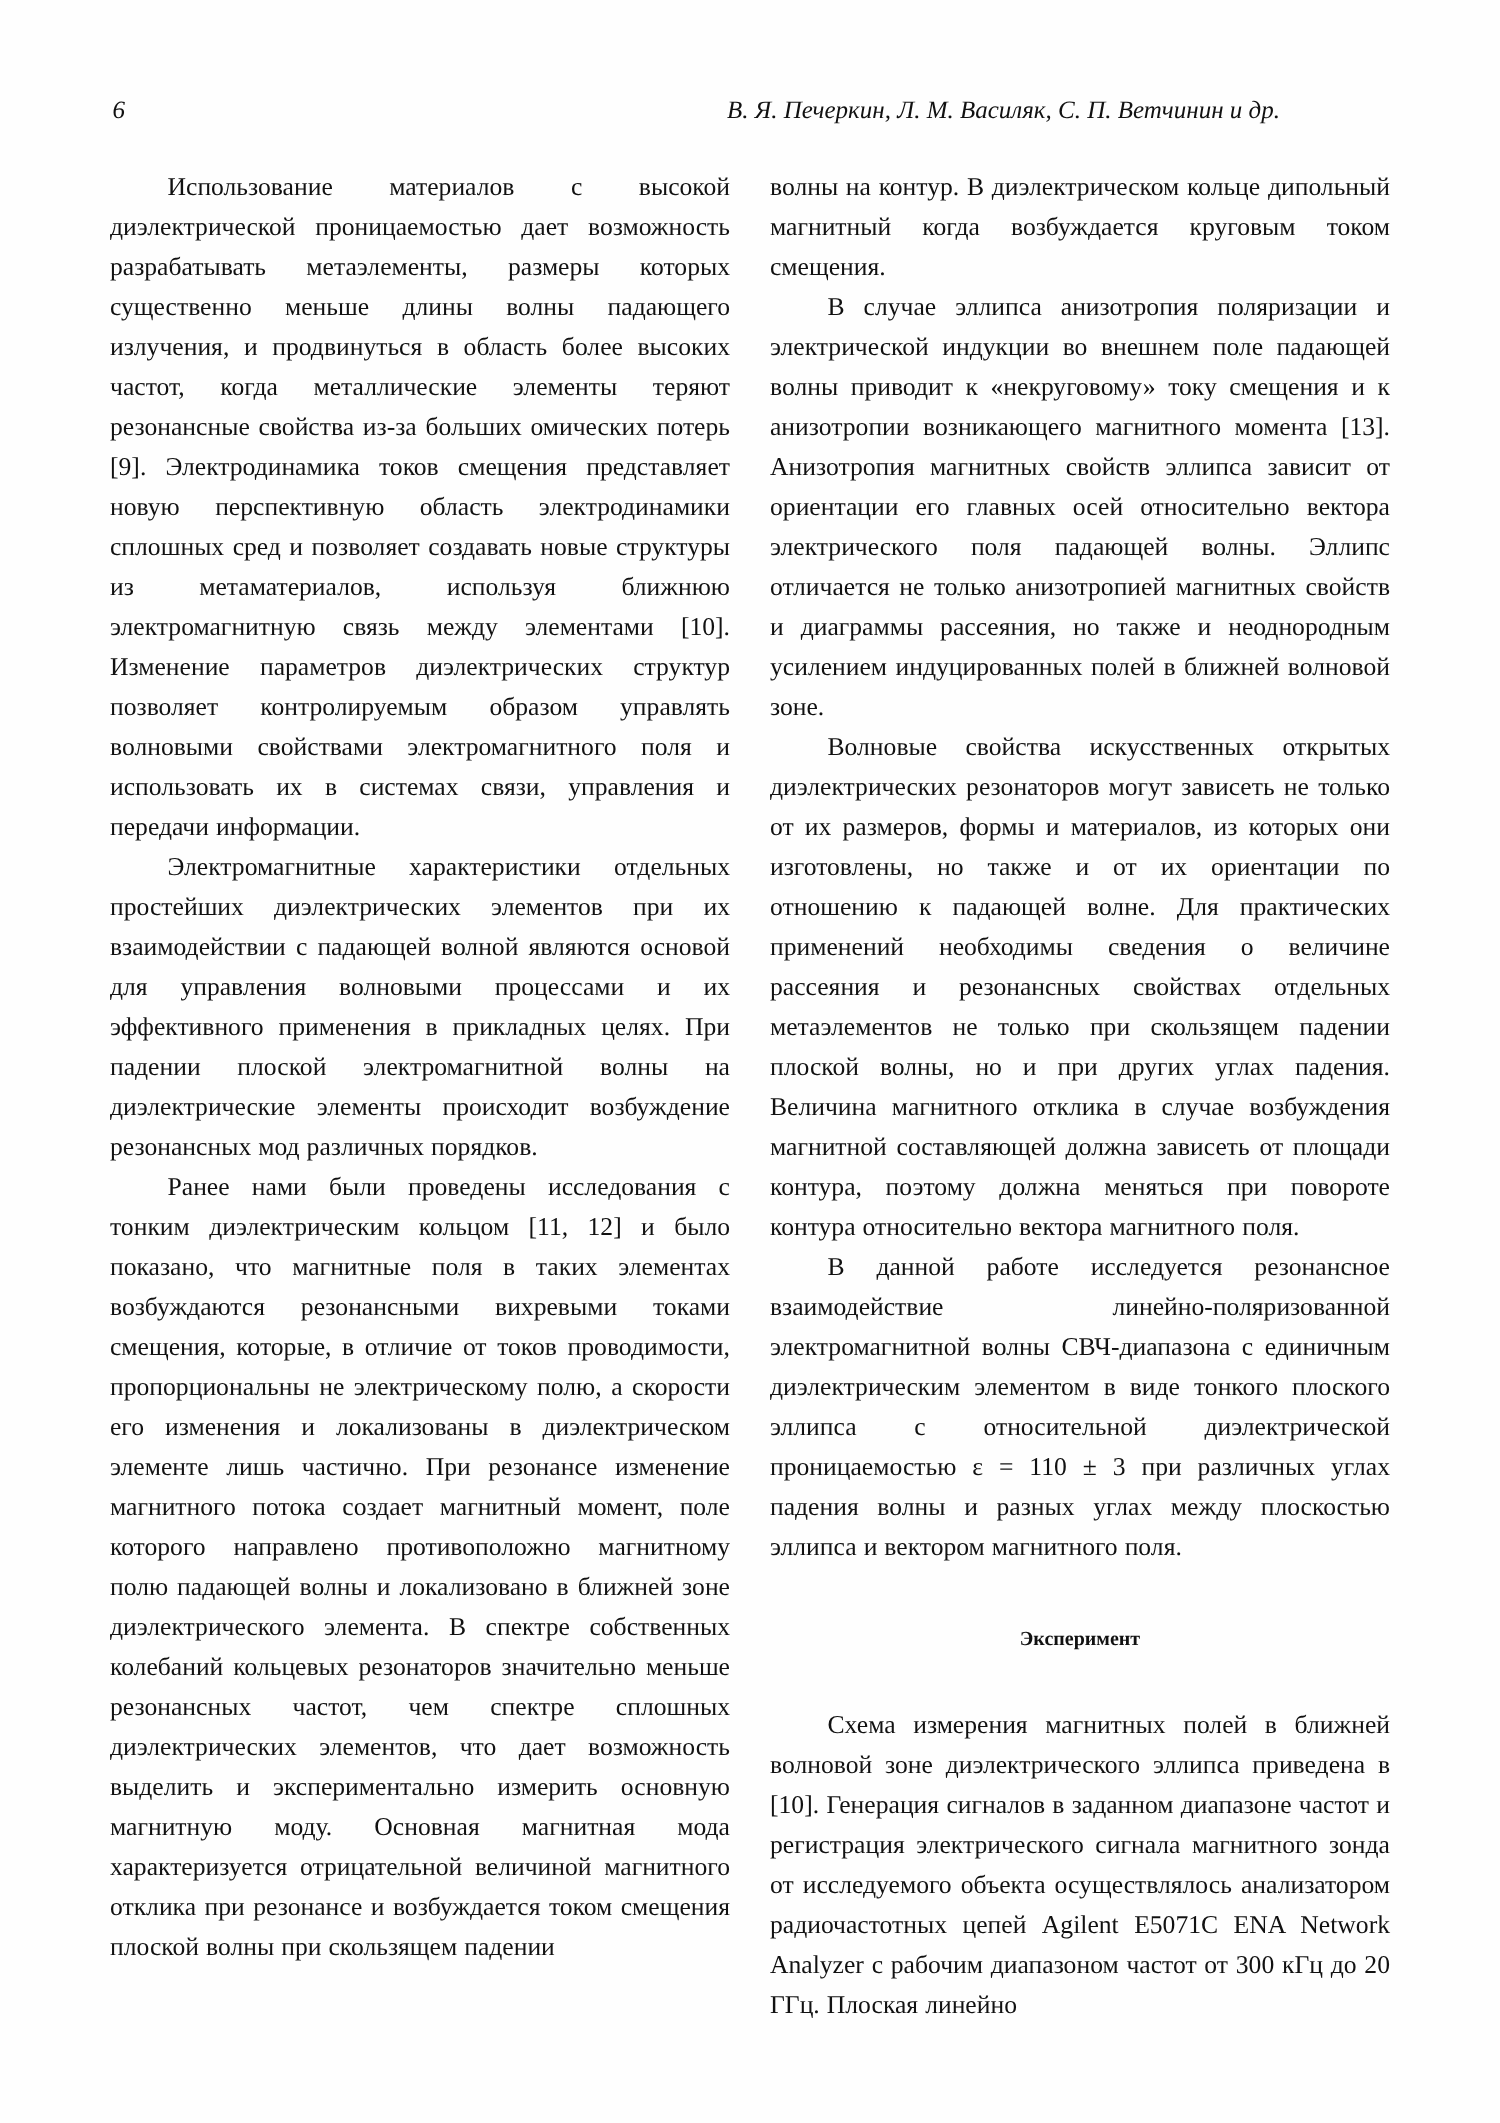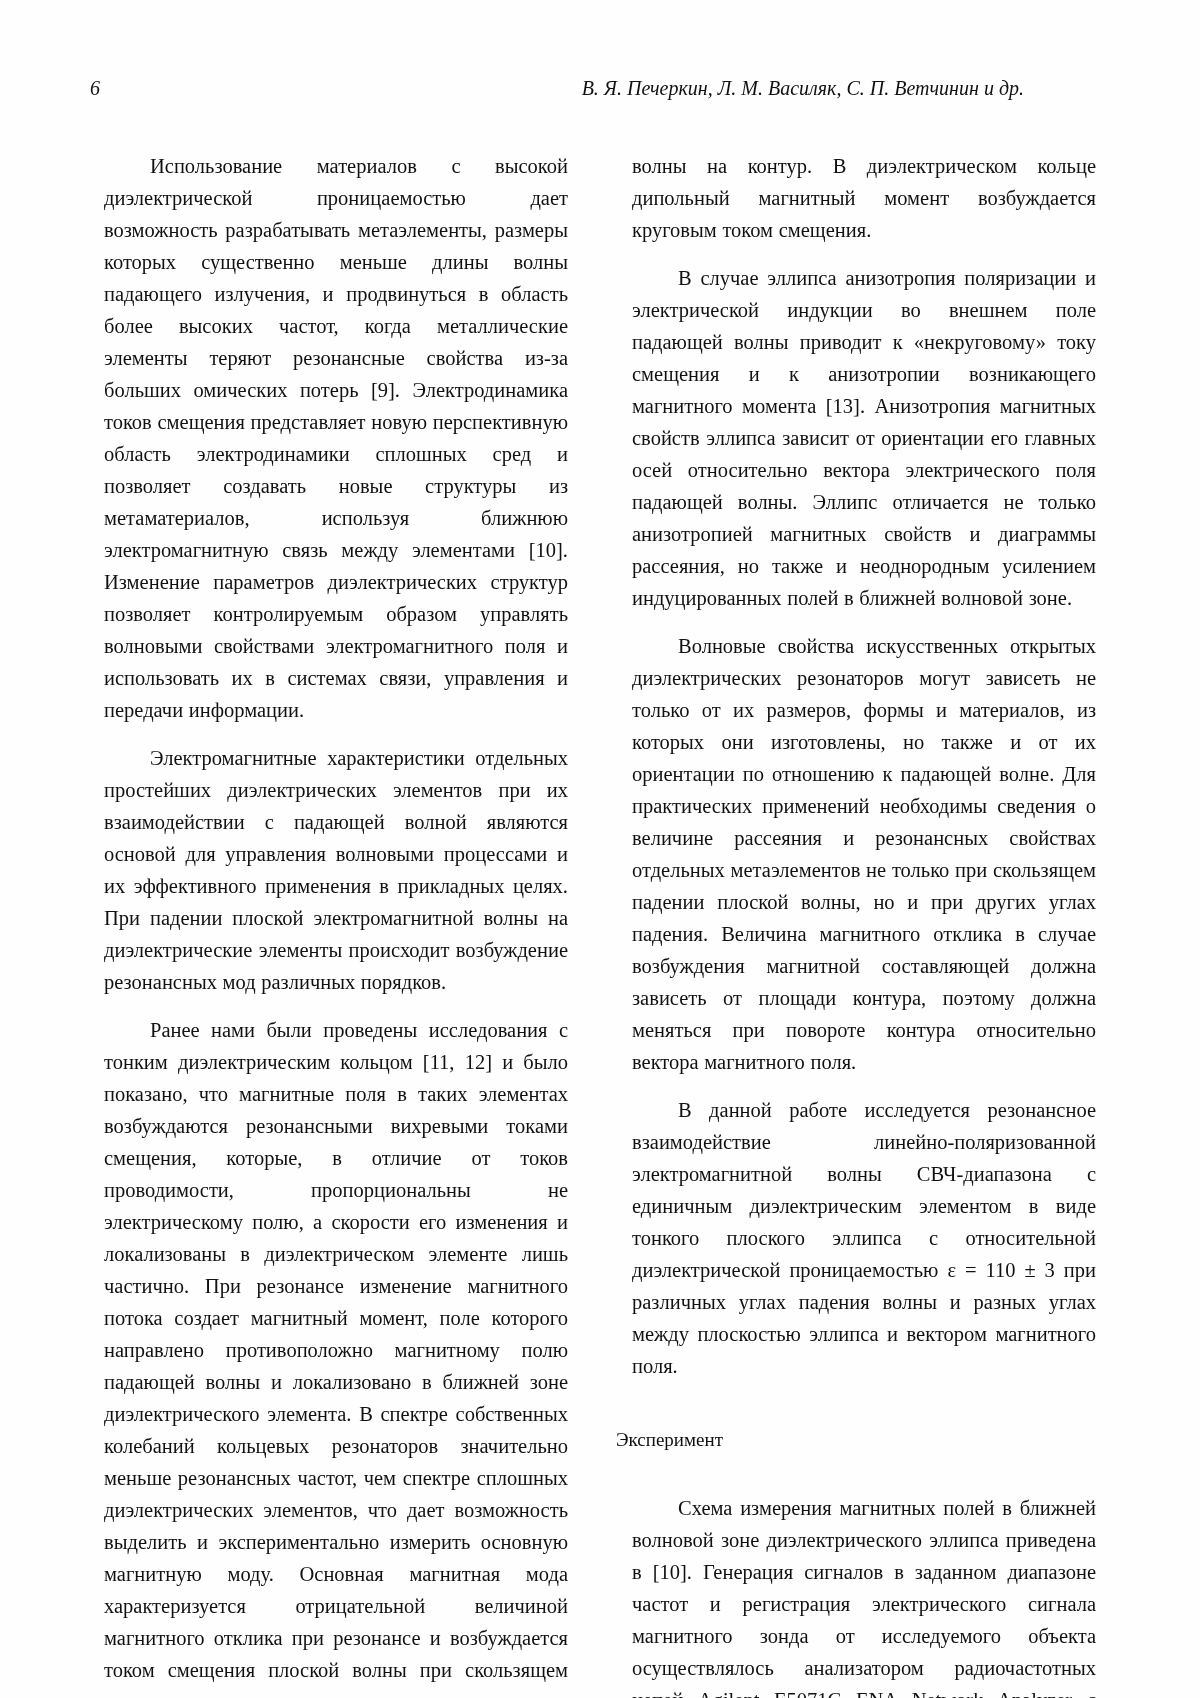--- a/index.html
+++ b/index.html
@@ -38,37 +38,38 @@
   }
   .columns {
     display: flex;
     gap: 32px;
   }
   .col {
     flex: 1 1 0;
     min-width: 0;
   }
   .para {
-    margin: 16px;
+    margin: 0;
     font-size: 20.5px;
     line-height: 32px;
     text-align: justify;
     text-indent: 46px;
     hyphens: auto;
     -webkit-hyphens: auto;
     word-spacing: 0.5px;
   }
   .para.no-indent {
     text-indent: 0;
   }
   .section-heading {
     margin: 42px 0 36px 0;
-    font-size: 19px;
+    font-size: 16px;
     line-height: 32px;
-    font-weight: normal;
+    font-weight: bold;
+    text-align: center;
     text-indent: 0;
   }
 </style>
 </head>
 <body>
 
 <div class="page">
 
   <div class="running-head">
     <span class="page-num">6</span>
@@ -77,21 +78,21 @@
 
   <div class="columns">
 
     <div class="col">
       <p class="para">Использование материалов с высокой диэлектрической проницаемостью дает возможность разрабатывать метаэлементы, размеры которых существенно меньше длины волны падающего излучения, и продвинуться в область более высоких частот, когда металлические элементы теряют резонансные свойства из-за больших омических потерь [9]. Электродинамика токов смещения представляет новую перспективную область электродинамики сплошных сред и позволяет создавать новые структуры из метаматериалов, используя ближнюю электромагнитную связь между элементами [10]. Изменение параметров диэлектрических структур позволяет контролируемым образом управлять волновыми свойствами электромагнитного поля и использовать их в системах связи, управления и передачи информации.</p>
       <p class="para">Электромагнитные характеристики отдельных простейших диэлектрических элементов при их взаимодействии с падающей волной являются основой для управления волновыми процессами и их эффективного применения в прикладных целях. При падении плоской электромагнитной волны на диэлектрические элементы происходит возбуждение резонансных мод различных порядков.</p>
       <p class="para">Ранее нами были проведены исследования с тонким диэлектрическим кольцом [11, 12] и было показано, что магнитные поля в таких элементах возбуждаются резонансными вихревыми токами смещения, которые, в отличие от токов проводимости, пропорциональны не электрическому полю, а скорости его изменения и локализованы в диэлектрическом элементе лишь частично. При резонансе изменение магнитного потока создает магнитный момент, поле которого направлено противоположно магнитному полю падающей волны и локализовано в ближней зоне диэлектрического элемента. В спектре собственных колебаний кольцевых резонаторов значительно меньше резонансных частот, чем спектре сплошных диэлектрических элементов, что дает возможность выделить и экспериментально измерить основную магнитную моду. Основная магнитная мода характеризуется отрицательной величиной магнитного отклика при резонансе и возбуждается током смещения плоской волны при скользящем падении</p>
     </div>
 
     <div class="col">
-      <p class="para no-indent">волны на контур. В диэлектрическом кольце дипольный магнитный момент возбуждается круговым током смещения.</p>
+      <p class="para no-indent">волны на контур. В диэлектрическом кольце дипольный магнитный когда возбуждается круговым током смещения.</p>
       <p class="para">В случае эллипса анизотропия поляризации и электрической индукции во внешнем поле падающей волны приводит к «некруговому» току смещения и к анизотропии возникающего магнитного момента [13]. Анизотропия магнитных свойств эллипса зависит от ориентации его главных осей относительно вектора электрического поля падающей волны. Эллипс отличается не только анизотропией магнитных свойств и диаграммы рассеяния, но также и неоднородным усилением индуцированных полей в ближней волновой зоне.</p>
       <p class="para">Волновые свойства искусственных открытых диэлектрических резонаторов могут зависеть не только от их размеров, формы и материалов, из которых они изготовлены, но также и от их ориентации по отношению к падающей волне. Для практических применений необходимы сведения о величине рассеяния и резонансных свойствах отдельных метаэлементов не только при скользящем падении плоской волны, но и при других углах падения. Величина магнитного отклика в случае возбуждения магнитной составляющей должна зависеть от площади контура, поэтому должна меняться при повороте контура относительно вектора магнитного поля.</p>
       <p class="para">В данной работе исследуется резонансное взаимодействие линейно-поляризованной электромагнитной волны СВЧ-диапазона с единичным диэлектрическим элементом в виде тонкого плоского эллипса с относительной диэлектрической проницаемостью ε = 110 ± 3 при различных углах падения волны и разных углах между плоскостью эллипса и вектором магнитного поля.</p>
       <h3 class="section-heading">Эксперимент</h3>
       <p class="para">Схема измерения магнитных полей в ближней волновой зоне диэлектрического эллипса приведена в [10]. Генерация сигналов в заданном диапазоне частот и регистрация электрического сигнала магнитного зонда от исследуемого объекта осуществлялось анализатором радиочастотных цепей Agilent E5071C ENA Network Analyzer с рабочим диапазоном частот от 300 кГц до 20 ГГц. Плоская линейно</p>
     </div>
 
   </div>
 </div>
 

